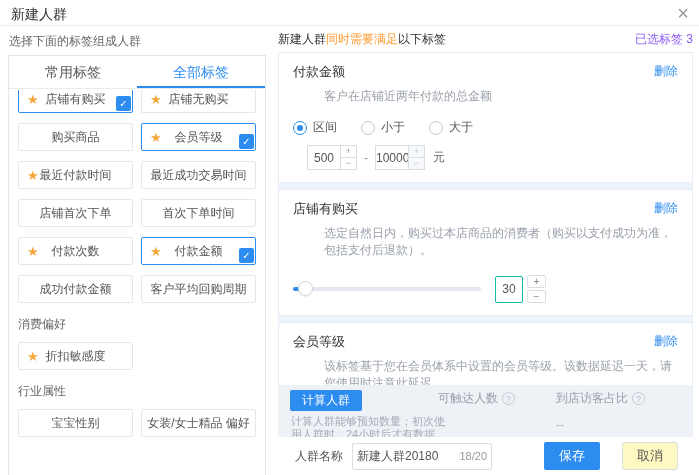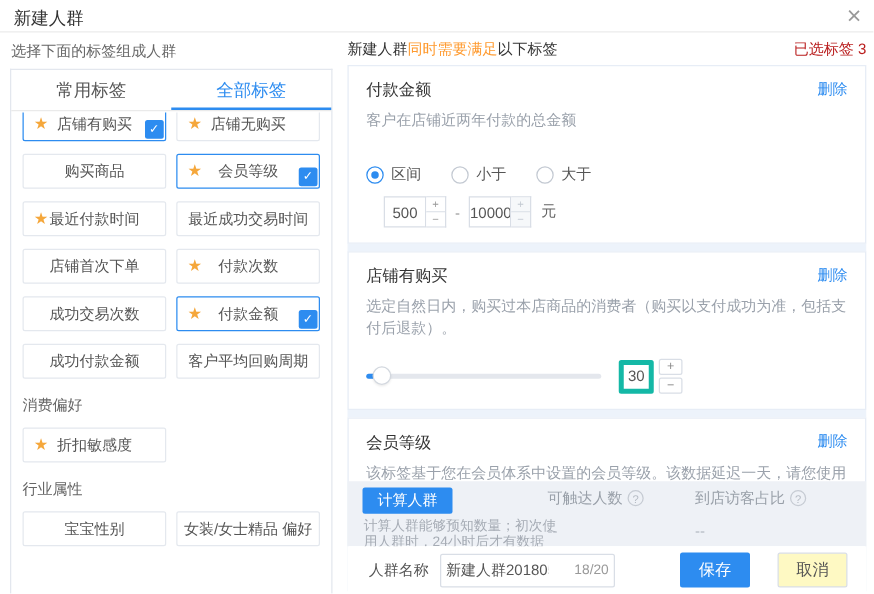--- a/index.html
+++ b/index.html
@@ -26,48 +26,48 @@
   .tag .star { position:absolute; left:8px; top:50%; transform:translateY(-50%); color:#f5a73b; font-size:13px; }
   .tag.checked { border-color:#2d8cf0; }
   .tag .check-badge { display:none; }
   .tag.checked .check-badge { display:block; position:absolute; right:1px; bottom:1px; width:15px; height:15px;
          background:#2d8cf0; border-radius:2px; color:#fff; font-size:10px; line-height:15px; text-align:center; }
   .section-label { font-size:12px; color:#666; margin:13px 0 9px 0; }
 
   
   .right-header { position:absolute; left:278px; top:31px; width:415px; font-size:12px; color:#333; }
   .right-header .hl { color:#ff9a2e; }
-  .right-header .count { float:right; color:#b91c1c; }
+  .right-header .count { float:right; color:#8b5cf6; }
   .right-body { position:absolute; left:278px; top:52px; width:415px; height:333px; background:#edf3fb; }
   .card { position:relative; background:#fff; border:1px solid #e7edf6; padding:10px 14px 12px 14px; margin-bottom:6px; }
   .card-title { font-size:13px; color:#333; }
   .delete-link { position:absolute; right:14px; top:10px; font-size:12px; color:#2d8cf0; cursor:pointer; }
-  .card-desc { font-size:12px; color:#9aa1ab; margin-top:7px; }
-
-  .radio-row { display:flex; align-items:center; margin-top:26px; }
+  .card-desc { font-size:12px; color:#9aa1ab; margin-top:7px;margin-left:31px; }
+
+  .radio-row { display:flex; align-items:center; margin-top:14px; }
   .radio-item { display:flex; align-items:center; margin-right:24px; font-size:12px; color:#555; cursor:pointer; }
   .radio-circle { width:14px; height:14px; border:1px solid #c3c9d2; border-radius:50%; margin-right:6px; position:relative; background:#fff; }
   .radio-item.checked .radio-circle { border-color:#2d8cf0; }
   .radio-item.checked .radio-circle::after { content:""; position:absolute; left:3px; top:3px; width:6px; height:6px; border-radius:50%; background:#2d8cf0; }
 
   .range-row { display:flex; align-items:center; margin-top:9px; margin-left:14px; font-size:12px; color:#666; }
   .num-group { display:flex; }
   .num-input { width:34px; height:25px; border:1px solid #d9dee6; font-size:12px; text-align:center; color:#555; outline:none; }
   .stepper { width:16px; height:25px; border:1px solid #d9dee6; border-left:none; display:flex; flex-direction:column; }
   .stepper span { flex:1; font-size:9px; line-height:11px; text-align:center; color:#999; border-bottom:1px solid #d9dee6; cursor:pointer; background:#fff; }
   .stepper span:last-child { border-bottom:none; }
   .stepper.disabled span { background:#f6f8fa; color:#c3c9d2; }
   .range-sep { margin:0 7px; color:#999; }
   .range-unit { margin-left:8px; }
 
   .slider-row { display:flex; align-items:center; margin-top:16px; }
   .slider-track { position:relative; width:188px; height:4px; background:#e4e7ed; border-radius:2px; margin-right:14px; }
   .slider-fill { position:absolute; left:0; top:0; height:4px; width:8px; background:#2d8cf0; border-radius:2px; }
   .slider-handle { position:absolute; left:5px; top:-6px; width:15px; height:15px; background:#fff; border:1px solid #d3d8df; border-radius:50%; box-shadow:0 1px 2px rgba(0,0,0,.08); cursor:pointer; }
-  .slider-num { width:28px; height:27px; border:4px solid #14b8a6; border-radius:2px; text-align:center; font-size:12px; color:#555; outline:none; }
+  .slider-num { width:28px; height:27px; border:1px solid #14b8a6; border-radius:2px; text-align:center; font-size:12px; color:#555; outline:none; }
   .vstepper { display:flex; flex-direction:column; margin-left:4px; }
   .vstepper span { width:19px; height:13px; border:1px solid #d9dee6; border-radius:2px; font-size:10px; line-height:11px; text-align:center; color:#888; cursor:pointer; background:#fff; }
   .vstepper span:first-child { margin-bottom:2px; }
 
   .check-row { display:flex; margin-top:11px; }
   .check-item { display:flex; align-items:center; width:96px; font-size:12px; color:#555; cursor:pointer; }
   .check-box { width:14px; height:14px; border:1px solid #c3c9d2; border-radius:2px; margin-right:7px; background:#fff;
                font-size:10px; line-height:13px; text-align:center; color:transparent; }
   .check-item.checked .check-box { background:#2d8cf0; border-color:#2d8cf0; color:#fff; }
 
@@ -131,25 +131,25 @@
           <span class="star">★</span>
           <span>最近付款时间</span>
         </div>
         <div class="tag">
           <span>最近成功交易时间</span>
         </div>
         <div class="tag">
           <span>店铺首次下单</span>
         </div>
         <div class="tag">
+          <span>首次下单时间</span>
+        </div>
+        <div class="tag">
           <span class="star">★</span>
           <span>付款次数</span>
-        </div>
-        <div class="tag">
-          <span>成功交易次数</span>
         </div>
         <div class="tag checked">
           <span class="star">★</span>
           <span>付款金额</span>
           <span class="check-badge">✓</span>
         </div>
         <div class="tag">
           <span>成功付款金额</span>
         </div>
         <div class="tag">

